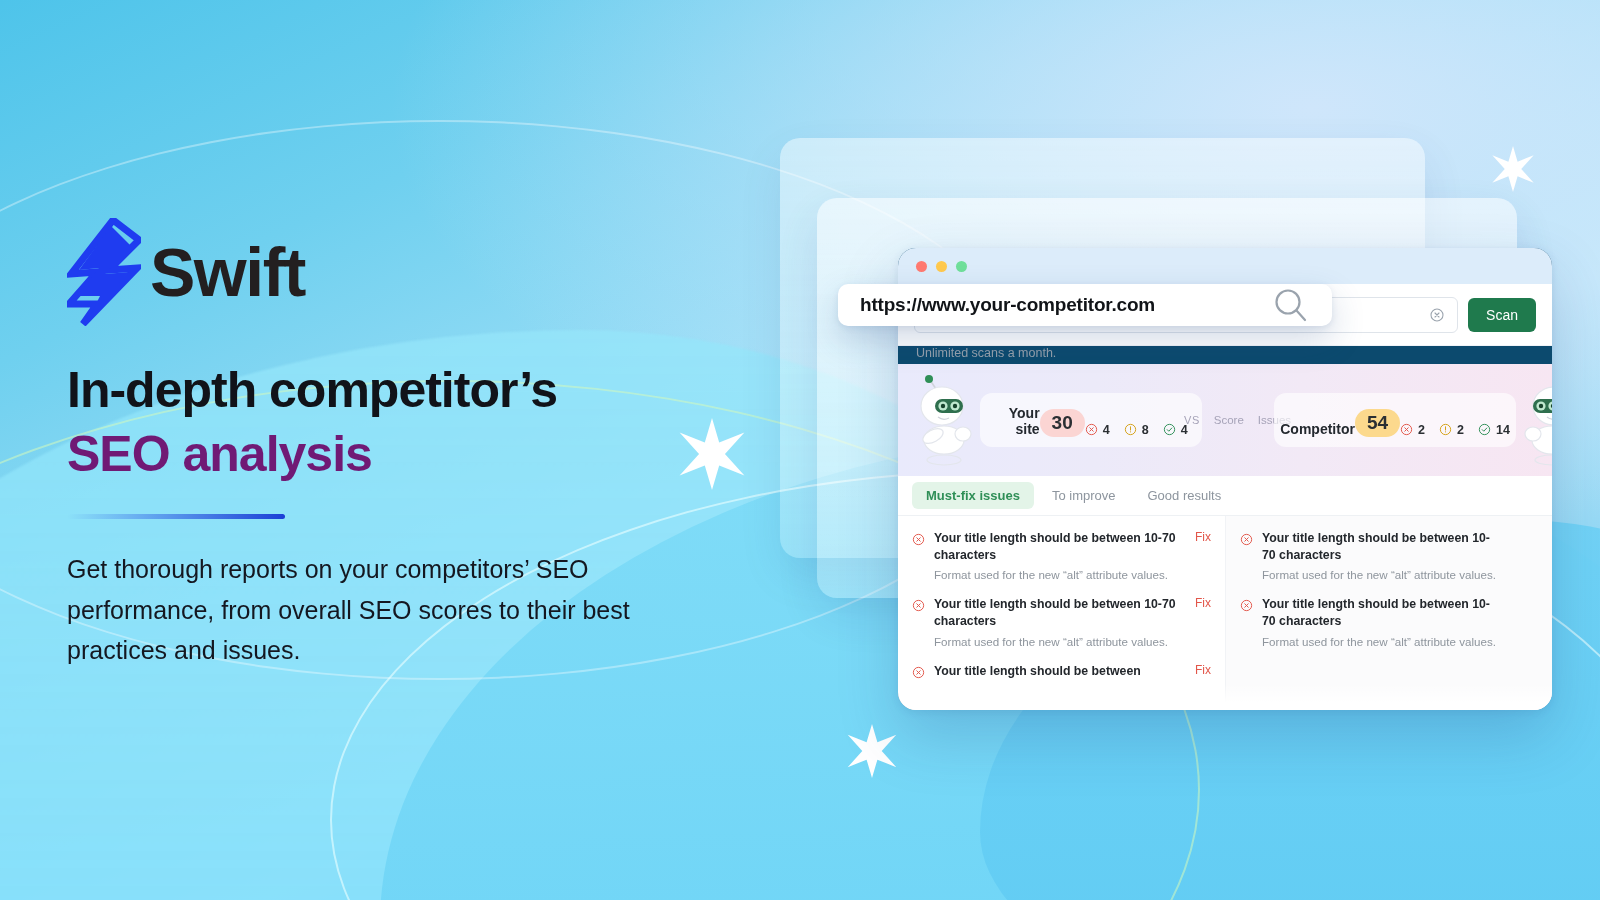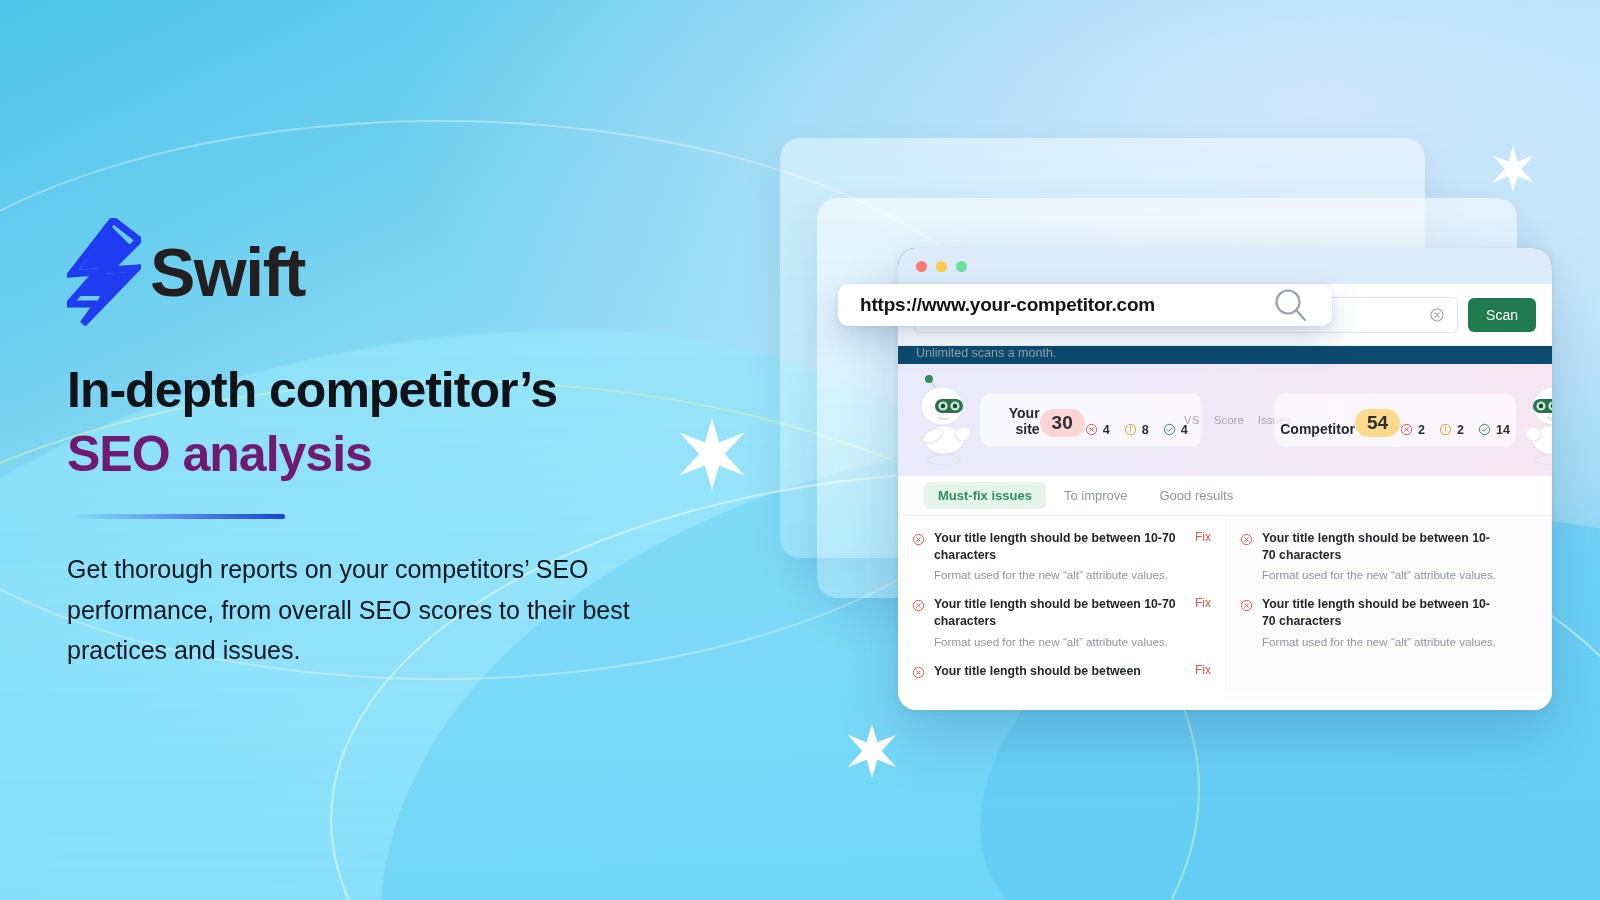--- a/index.html
+++ b/index.html
@@ -155,21 +155,21 @@
   .midcol {
     width: 72px; display: flex; 
     align-items: center; justify-content: center; gap: 14px;
     font-size: 11.5px; color: #a6a3b8;
   }
   .midcol .vs { font-size: 11px; letter-spacing: .5px; }
 
   
   .tabs {
     position: absolute; left: 0; right: 0; top: 228px; height: 40px;
-    display: flex; align-items: center; gap: 4px; padding: 0 26px;
+    display: flex; align-items: center; gap: 4px; padding: 0 14px;
     border-bottom: 1px solid #eef1f4; background: #fff;
   }
   .tab {
     padding: 6px 14px; border-radius: 6px; font-size: 13px; color: #8d959e;
     background: transparent;
   }
   .tab.active { background: #e3f4e8; color: #2f8f57; font-weight: 600; }
 
   
   .issues {

